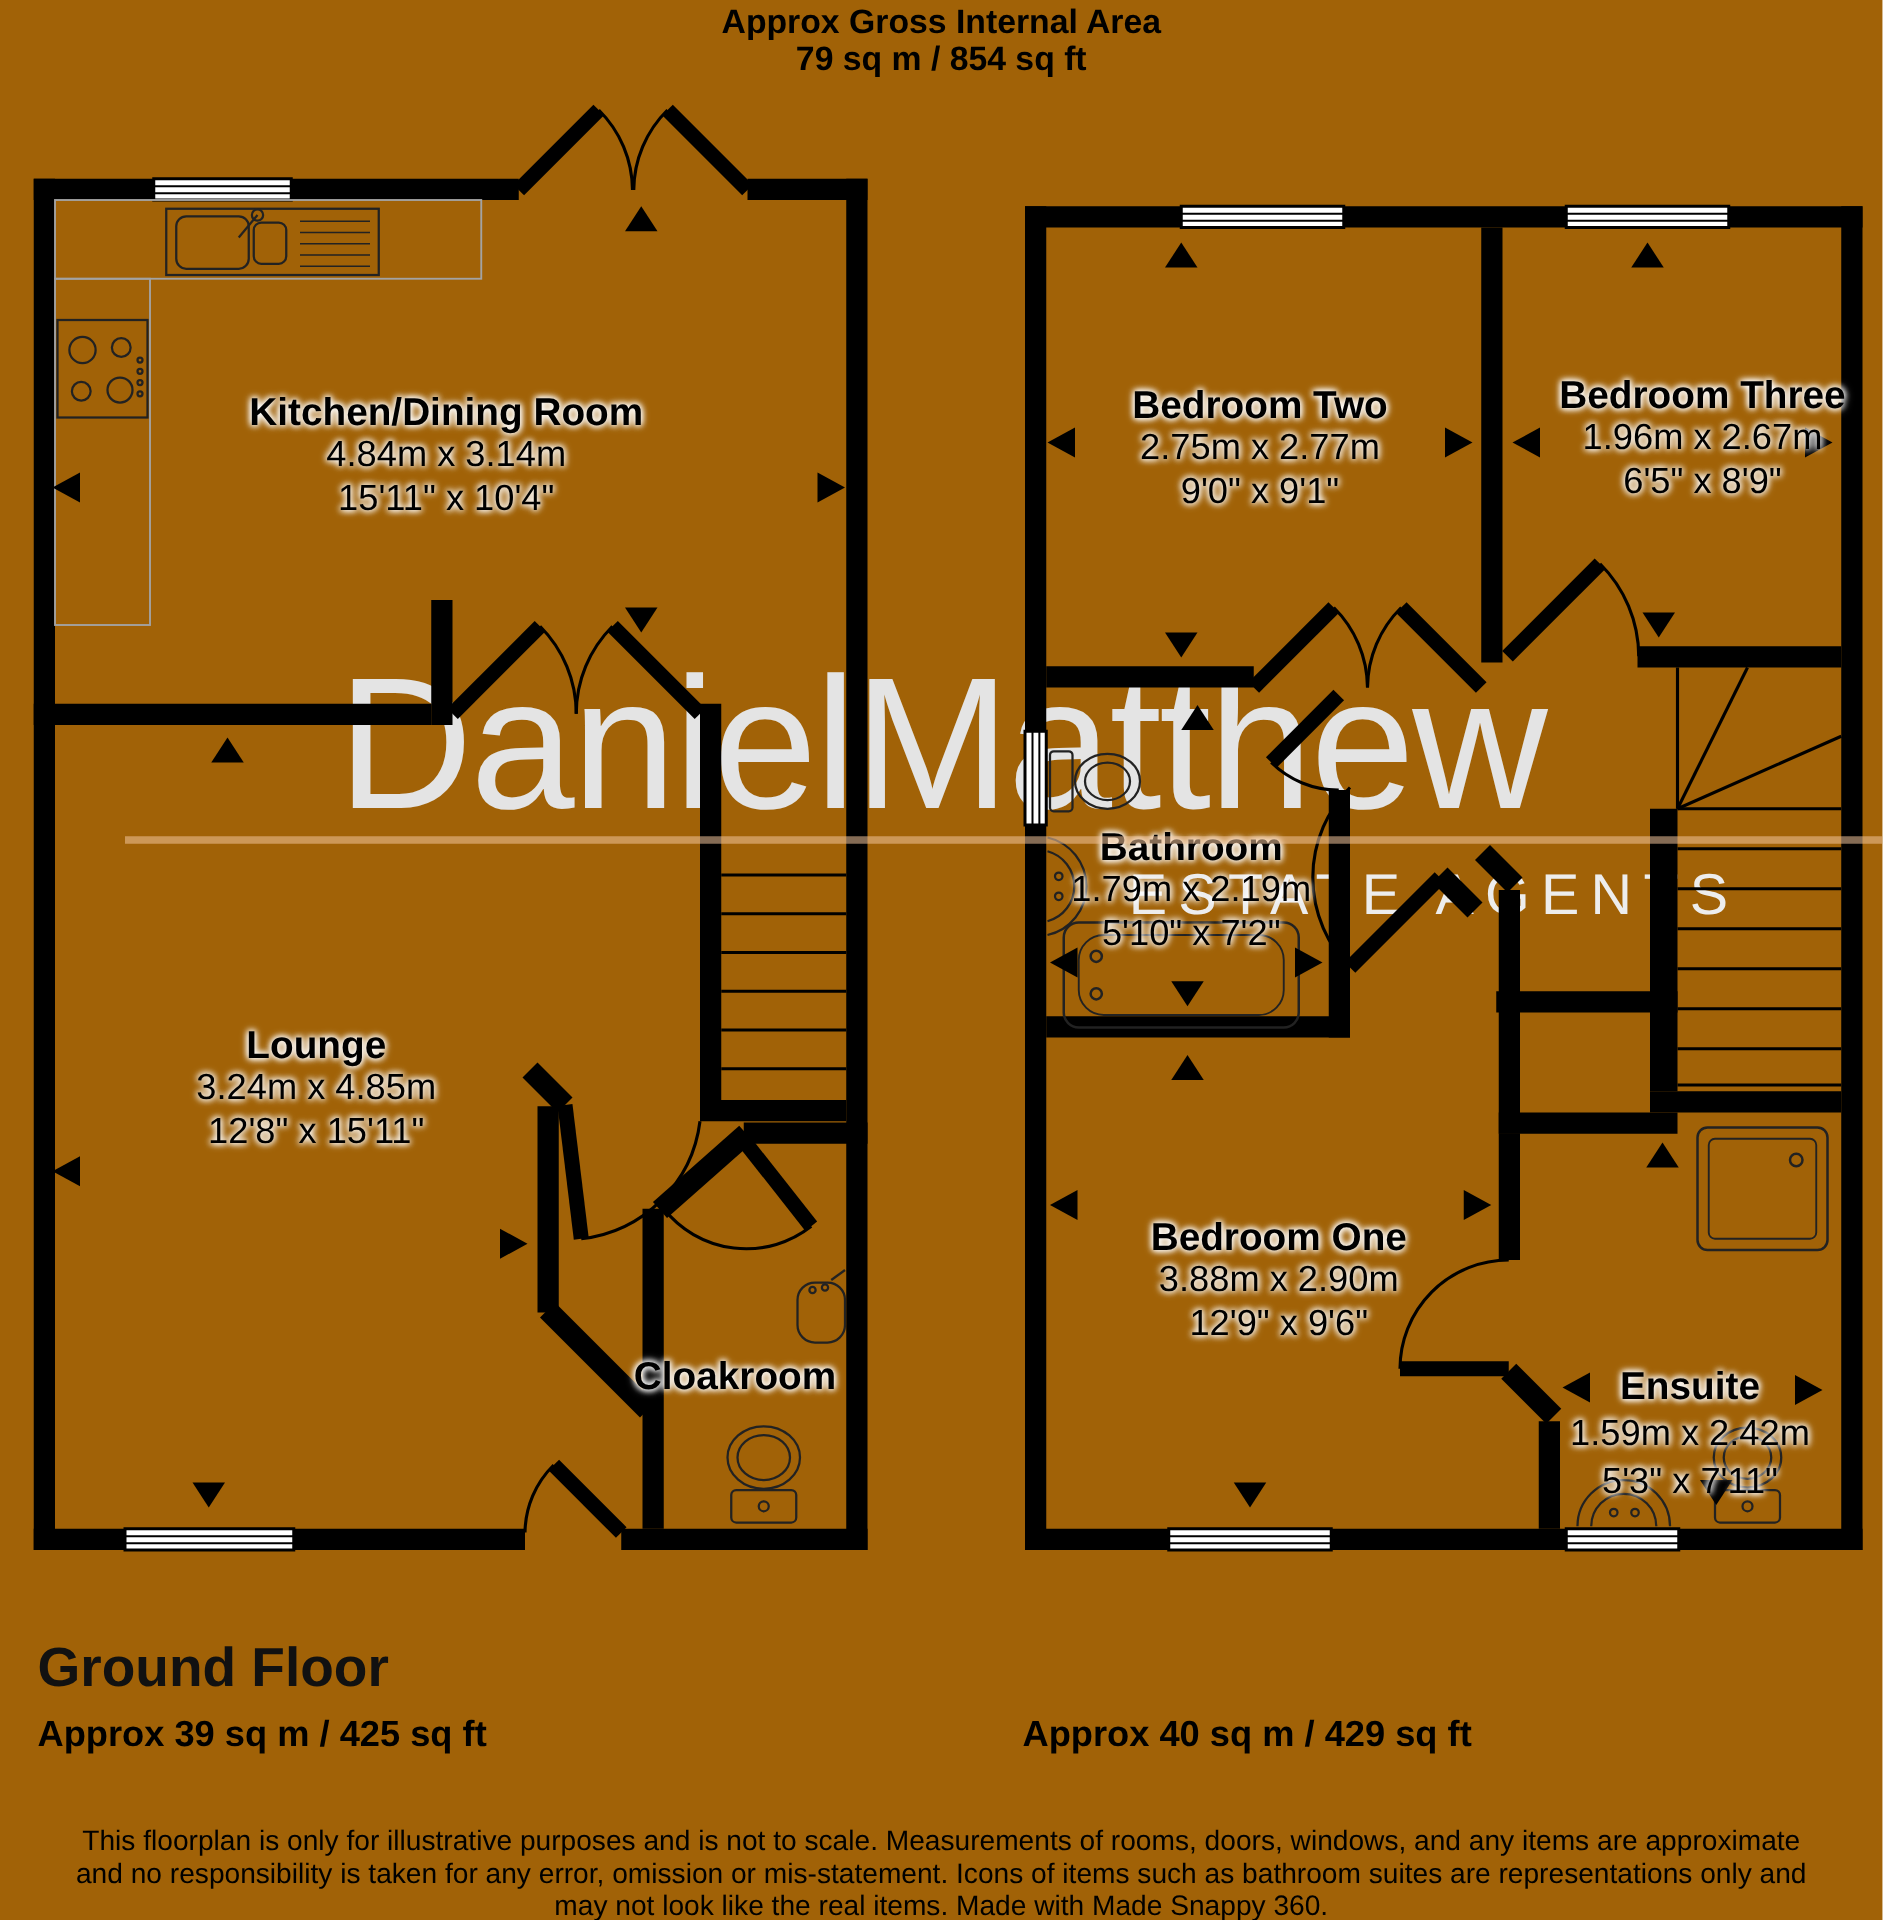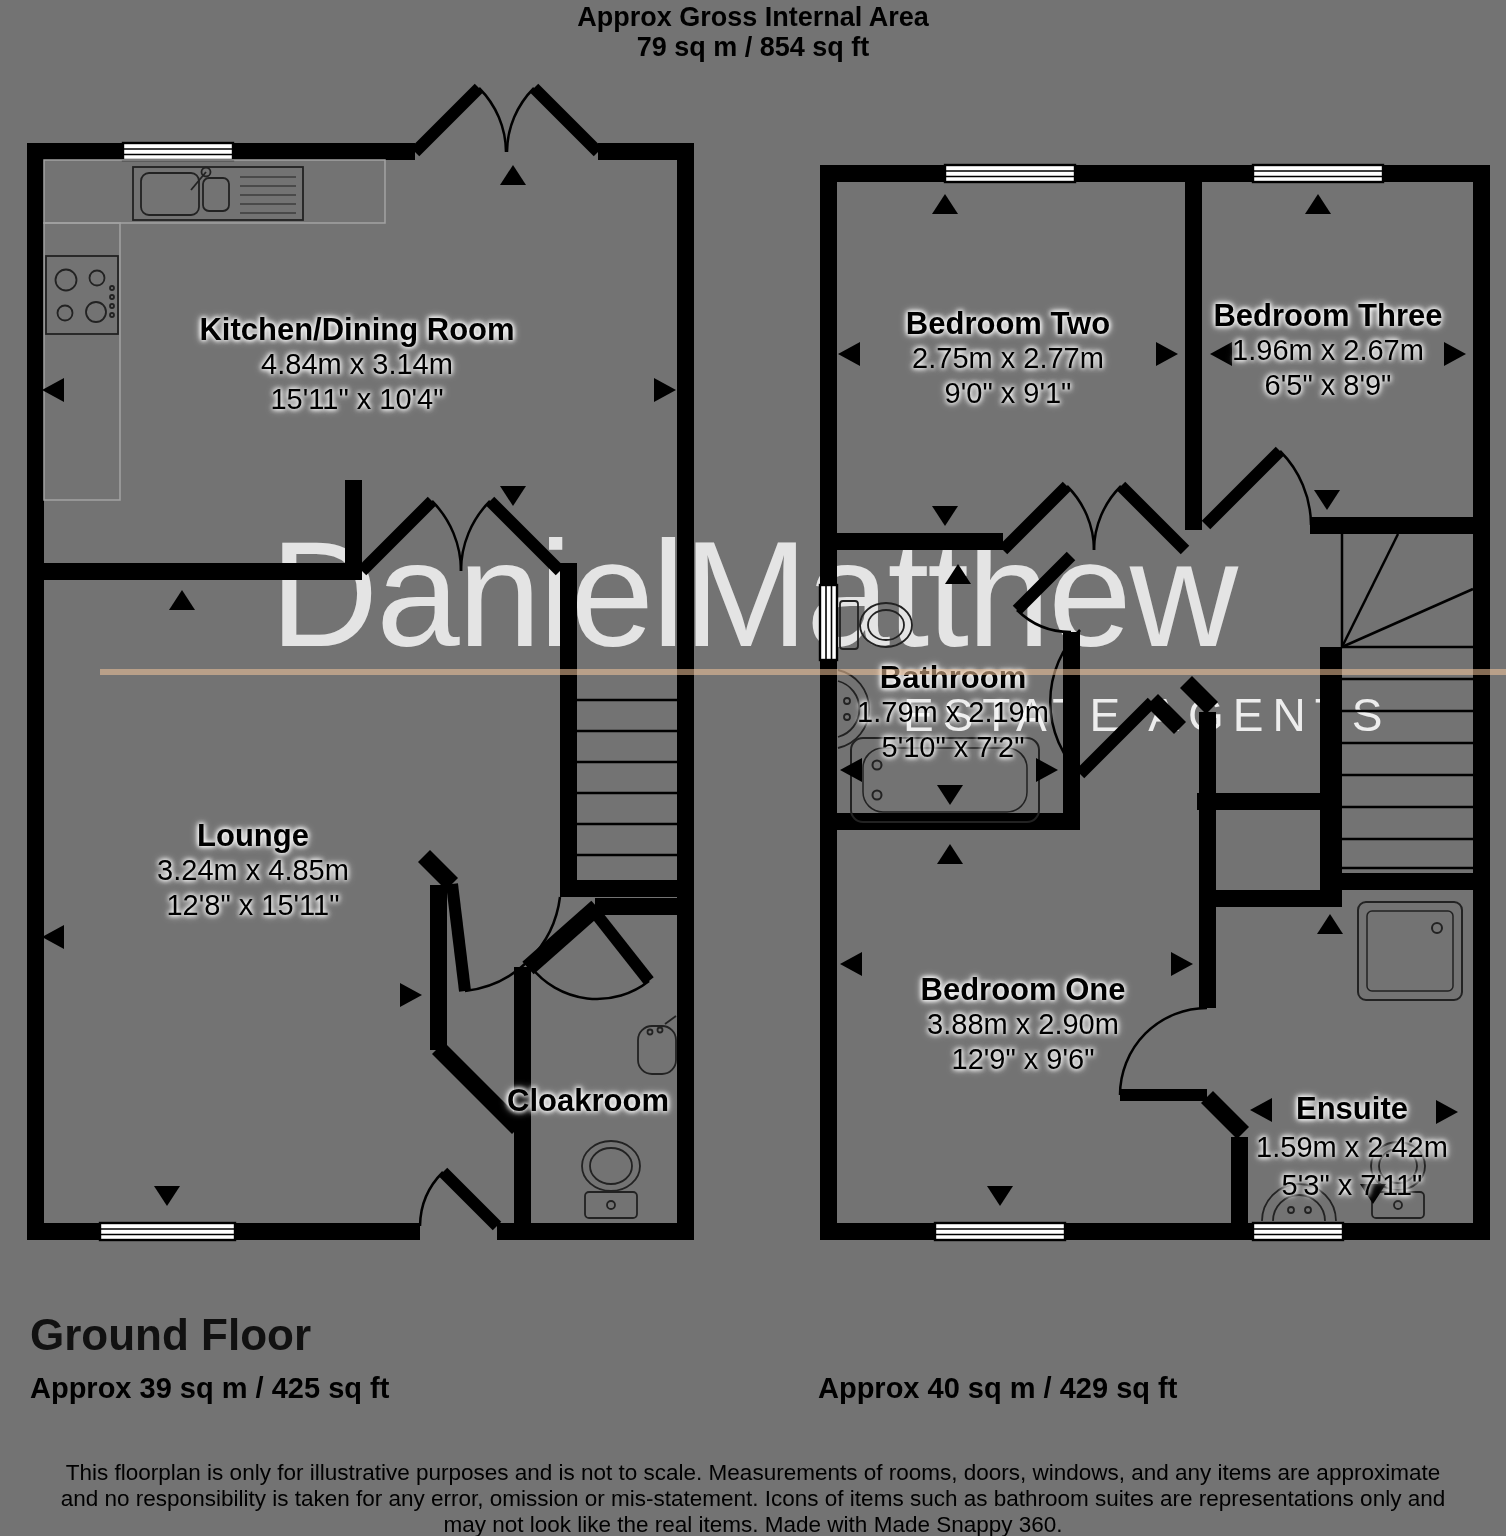--- a/index.html
+++ b/index.html
@@ -1,34 +1,34 @@
 <!DOCTYPE html>
 <html><head>
 <meta charset="utf-8">
 <style>
   html,body{margin:0;padding:0;background:#fff;}
-  #canvas{position:relative;width:1506px;height:1536px;background:#737373;overflow:hidden;
+  #canvas{position:relative;width:1506px;height:1536px;background:#a16207;overflow:hidden;
           font-family:"Liberation Sans", sans-serif;color:#000;}
   .abs{position:absolute;}
   
   .hdr{left:0;width:1506px;text-align:center;font-weight:bold;font-size:27px;line-height:30px;}
   
   #wm-name{left:753px;top:508px;transform:translateX(-50%);font-size:150px;font-weight:400;
            color:#e4e4e4;letter-spacing:-2px;white-space:nowrap;z-index:1;text-align:right;}
   #wm-tag{left:903px;top:688px;font-size:46px;font-weight:400;color:#ededed;letter-spacing:9px;
           white-space:nowrap;z-index:1;}
   #wm-line{left:100px;top:669px;width:1406px;height:6px;background:rgba(242,196,154,0.55);z-index:5;}
   
   #plan{left:0;top:0;z-index:2;}
   
   .room-label{position:absolute;transform:translateX(-50%);text-align:center;z-index:3;
               font-size:29px;line-height:35px;white-space:nowrap;
               text-shadow:0 0 5px #fff,0 0 5px #fff,0 0 8px #fff;}
   .room-label .t{font-weight:bold;font-size:31px;}
-  .room-label.wrap{white-space:normal;width:250px;}
+  .room-label.wrap{white-space:normal;width:250px;margin-left:34px;}
   
   .floor-title{font-size:44px;font-weight:700;color:#111;z-index:3;}
   .floor-area{font-size:29px;font-weight:bold;z-index:3;}
   
   .disc{left:0;width:1506px;text-align:center;font-size:22.5px;line-height:26px;z-index:3;}
 </style>
 </head>
 <body>
 
 <div id="canvas">

